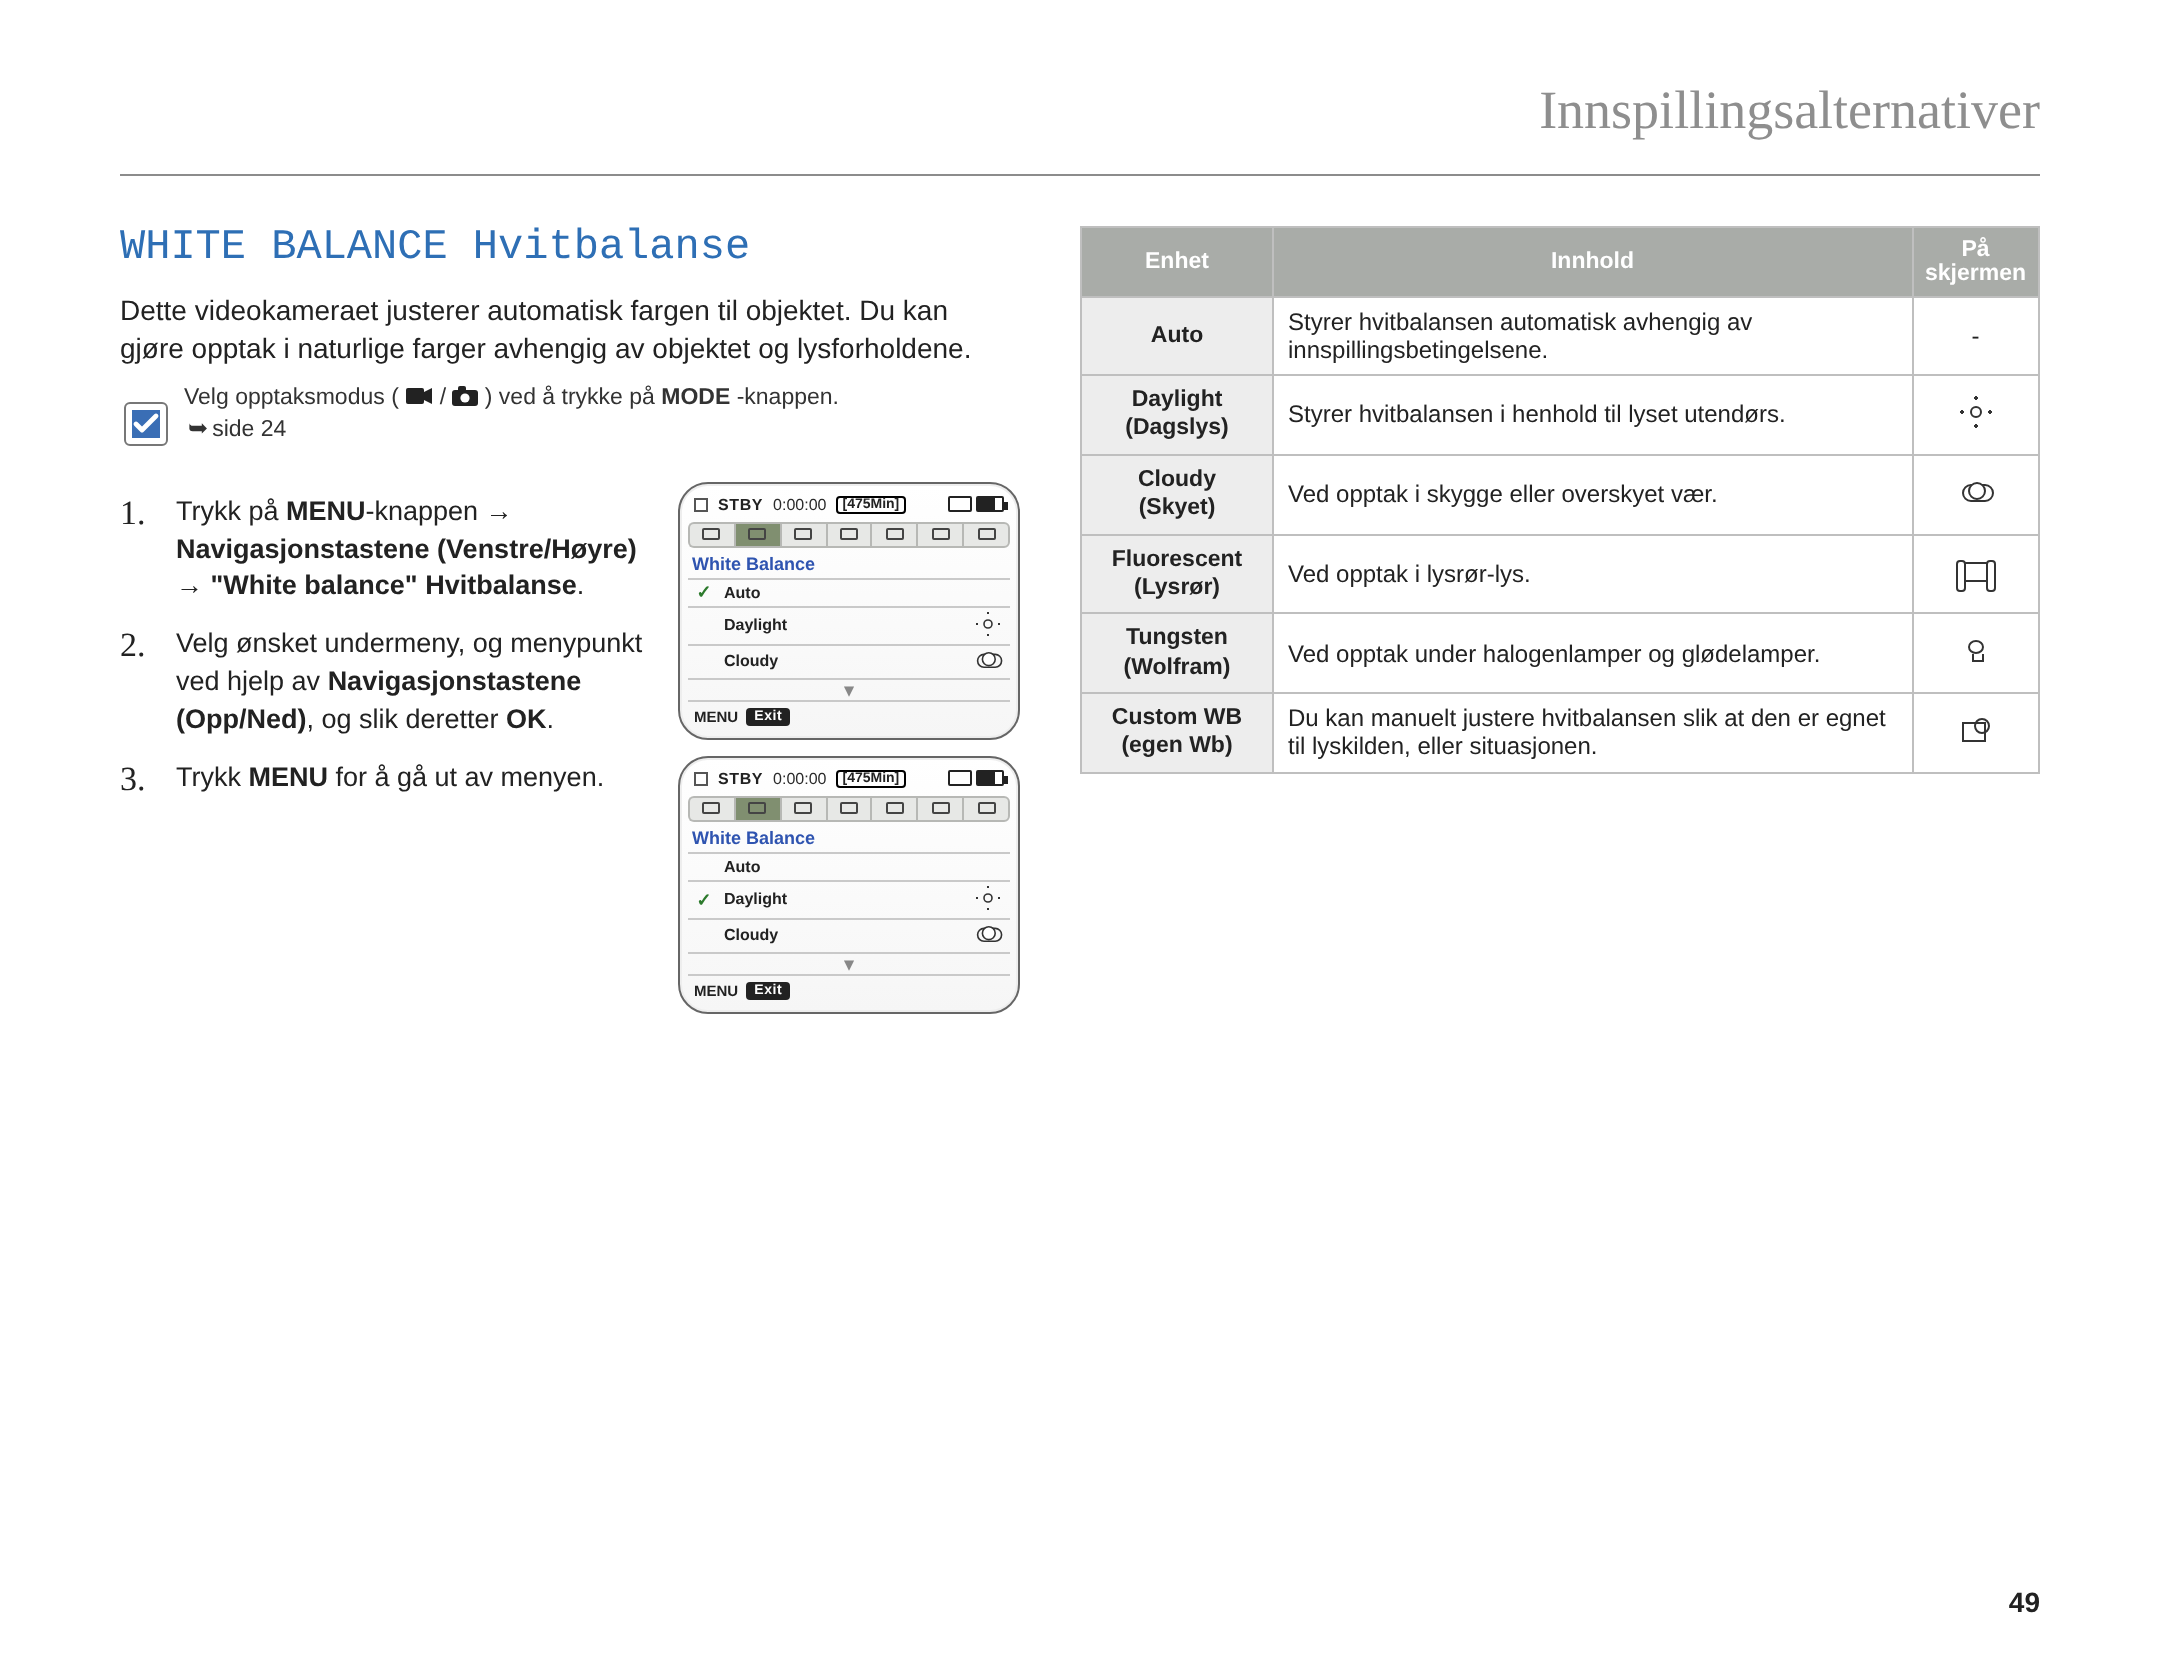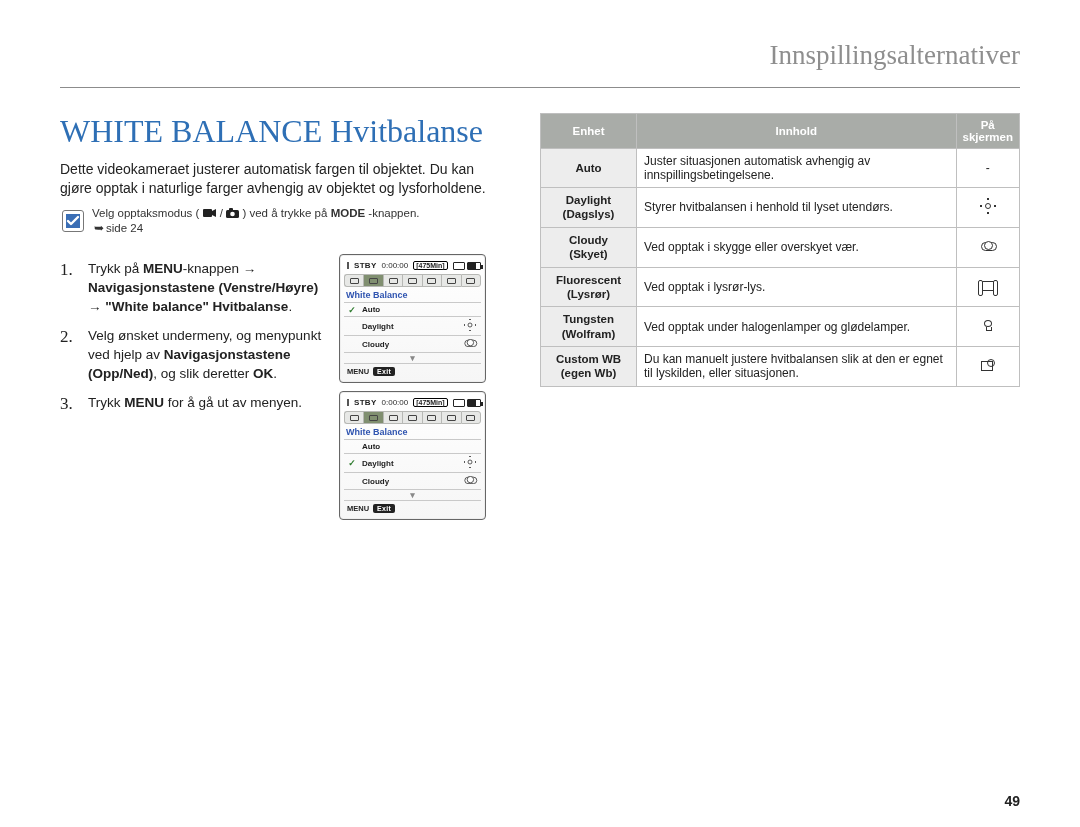--- a/index.html
+++ b/index.html
@@ -4,33 +4,33 @@
 <style>
   :root { --fg:#222; --muted:#666; --blue:#2e6fb5; --accent:#a9aca8; --tab:#e7e8e6; --tab-brd:#b7b8b5; --tbl-brd:#bfbfbf; --hl:#2f54b0; --badge-bg:#ffffff; --page-w:1080px; --page-h:827px; --pad-lr:60px; }
   *{box-sizing:border-box}
   html,body{margin:0;padding:0;font-family:Arial,Helvetica,sans-serif;color:var(--fg);background:#fff}
   .page{position:relative;width:var(--page-w);height:var(--page-h);padding:40px var(--pad-lr) 5px;}
   .hdr-title{font-family:"Times New Roman",Georgia,serif;color:#8e8e8e;font-size:27px;text-align:right;padding-bottom:6px;}
   .hdr-rule{border:0;border-top:1px solid #8c8c8c;margin:10px 0 25px 0}
   .cols{display:flex;gap:35px}
   .col-l{flex:0 0 445px}
   .col-r{flex:1}
-  .h2{font-family:Liberation Serif, serif;color:var(--blue);font-size:32px;margin:0 0 10px 0;font-weight:400}
+  .h2{font-family:Liberation Mono, monospace;color:var(--blue);font-size:21px;margin:0 0 10px 0;font-weight:400}
   .intro{font-size:14px;line-height:1.35;margin:0 0 8px 0}
-  .mode-row{display:flex;align-items:center;gap:8px;margin:8px 0 14px 2px}
+  .mode-row{display:flex;align-items:flex-end;gap:8px;margin:8px 0 14px 2px}
   .check{width:22px;height:22px;border:1px solid #777;border-radius:3px;display:flex;align-items:center;justify-content:center;background:#fff}
   .check svg{display:block}
   .mode-txt{font-size:11.5px;line-height:1.3;color:#333}
   .mode-txt .arrow{font-size:12px;margin:0 2px}
   .step{display:flex;gap:10px;margin:10px 0;align-items:flex-start}
   .step .num{font-family:"Times New Roman",Georgia,serif;font-size:17px;min-width:18px}
   .step .txt{font-size:13.5px;line-height:1.4}
   .step .txt .b{font-weight:700}
   .step-screens{display:flex;flex-direction:column;gap:22px;margin-top:4px}
-  .lcd{width:147px;border:1px solid #666;border-radius:4px;background:linear-gradient(#fff,#f6f6f6);box-shadow:inset 0 0 0 1px #eee;padding:4px 4px 6px 4px;font-size:8px;position:absolute}
+  .lcd{width:171px;border:1px solid #666;border-radius:15px;background:linear-gradient(#fff,#f6f6f6);box-shadow:inset 0 0 0 1px #eee;padding:4px 4px 6px 4px;font-size:8px;position:absolute}
   .lcd-top{display:flex;align-items:center;gap:5px;padding:2px 3px 3px}
   .dot{width:7px;height:7px;border:1px solid #555;display:inline-block}
   .stby{font-weight:900;letter-spacing:.3px}
   .time{color:#2b2b2b;font-weight:400}
   .badge{border:1px solid #000;border-radius:2px;padding:0 2px;font-size:7px;font-weight:700}
   .cards{margin-left:auto;display:flex;gap:2px;align-items:center}
   .card{width:12px;height:8px;border:1px solid #222;border-radius:1px;background:#fff}
   .batt{width:14px;height:8px;border:1px solid #222;border-radius:1px;position:relative;background:linear-gradient(90deg,#222 0 70%,#fff 0)}
   .batt::after{content:"";position:absolute;right:-3px;top:2px;width:2px;height:4px;background:#222}
   .tabs{display:flex;margin-top:1px}
@@ -282,21 +282,21 @@
         <thead>
           <tr>
             <th style="width:96px">Enhet</th>
             <th>Innhold</th>
             <th style="width:56px">På skjermen</th>
           </tr>
         </thead>
         <tbody>
             <tr>
               <td class="unit">Auto</td>
-              <td>Juster situasjonen automatisk avhengig av innspillingsbetingelsene.</td>
+              <td>Styrer hvitbalansen automatisk avhengig av innspillingsbetingelsene.</td>
               <td class="iconc"><span>-</span></td>
             </tr>
             <tr>
               <td class="unit">Daylight<br>(Dagslys)</td>
               <td>Styrer hvitbalansen i henhold til lyset utendørs.</td>
               <td class="iconc"><span class="sun"></span></td>
             </tr>
             <tr>
               <td class="unit">Cloudy<br>(Skyet)</td>
               <td>Ved opptak i skygge eller overskyet vær.</td>

